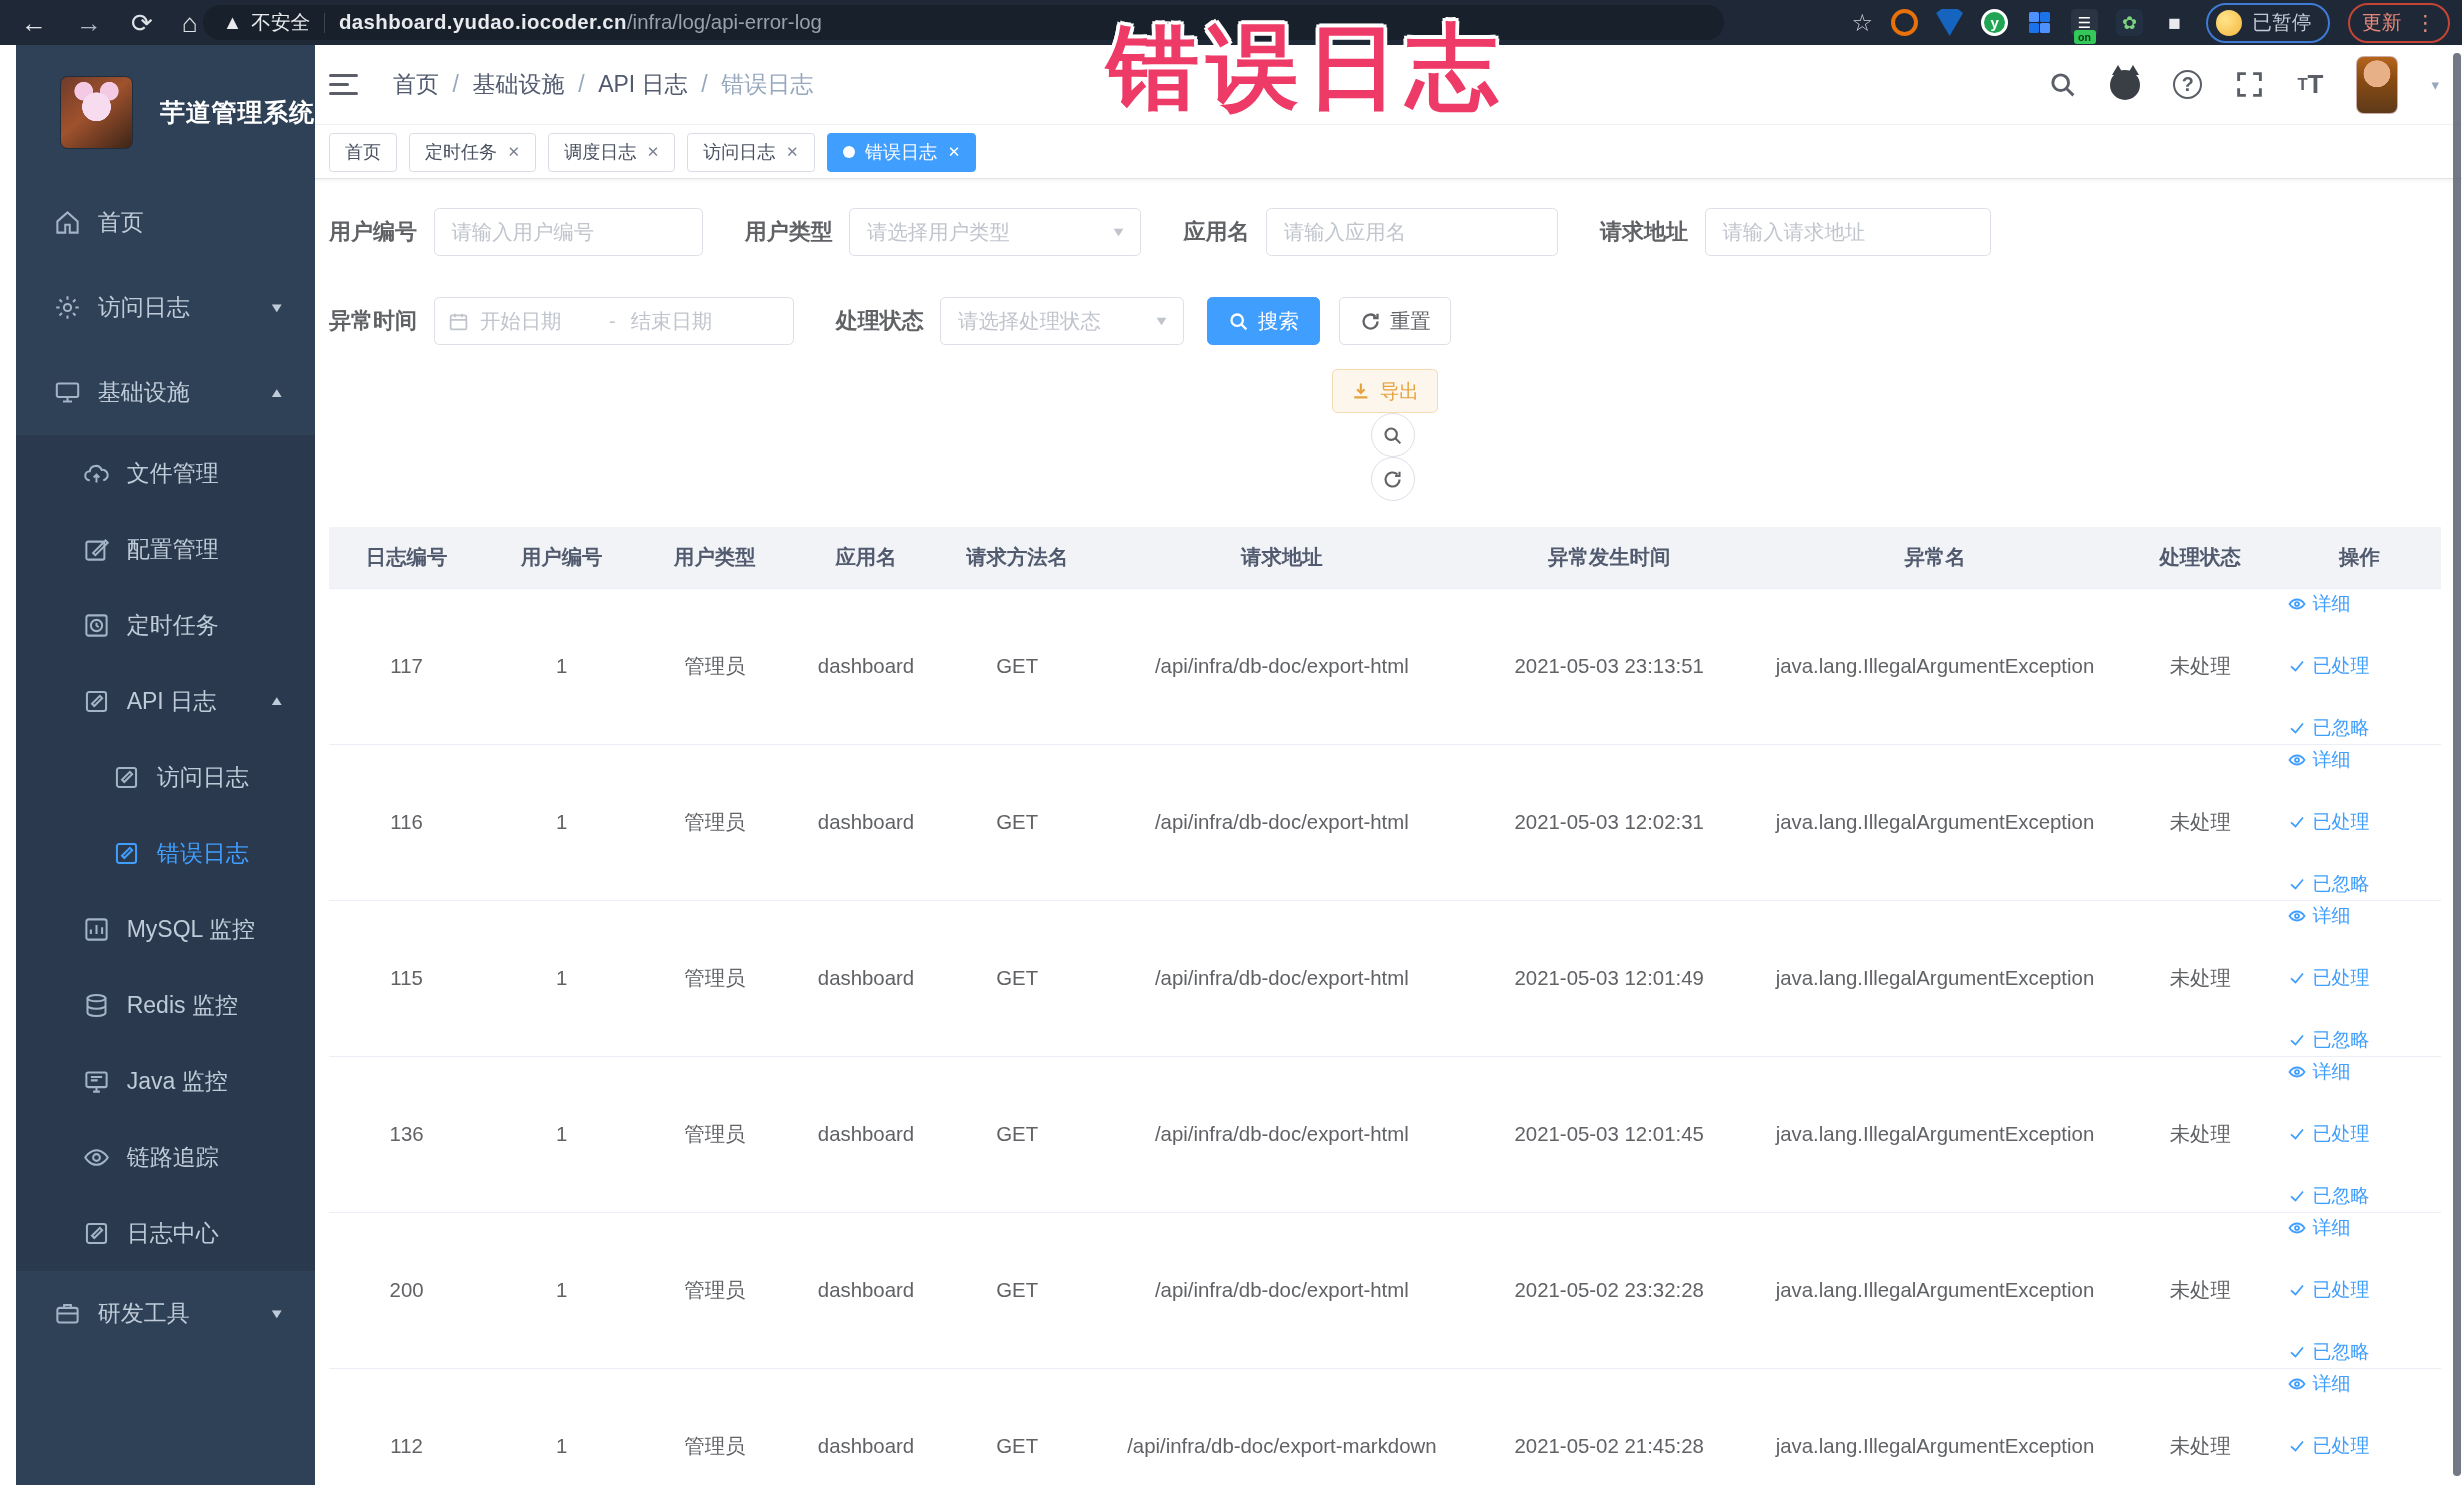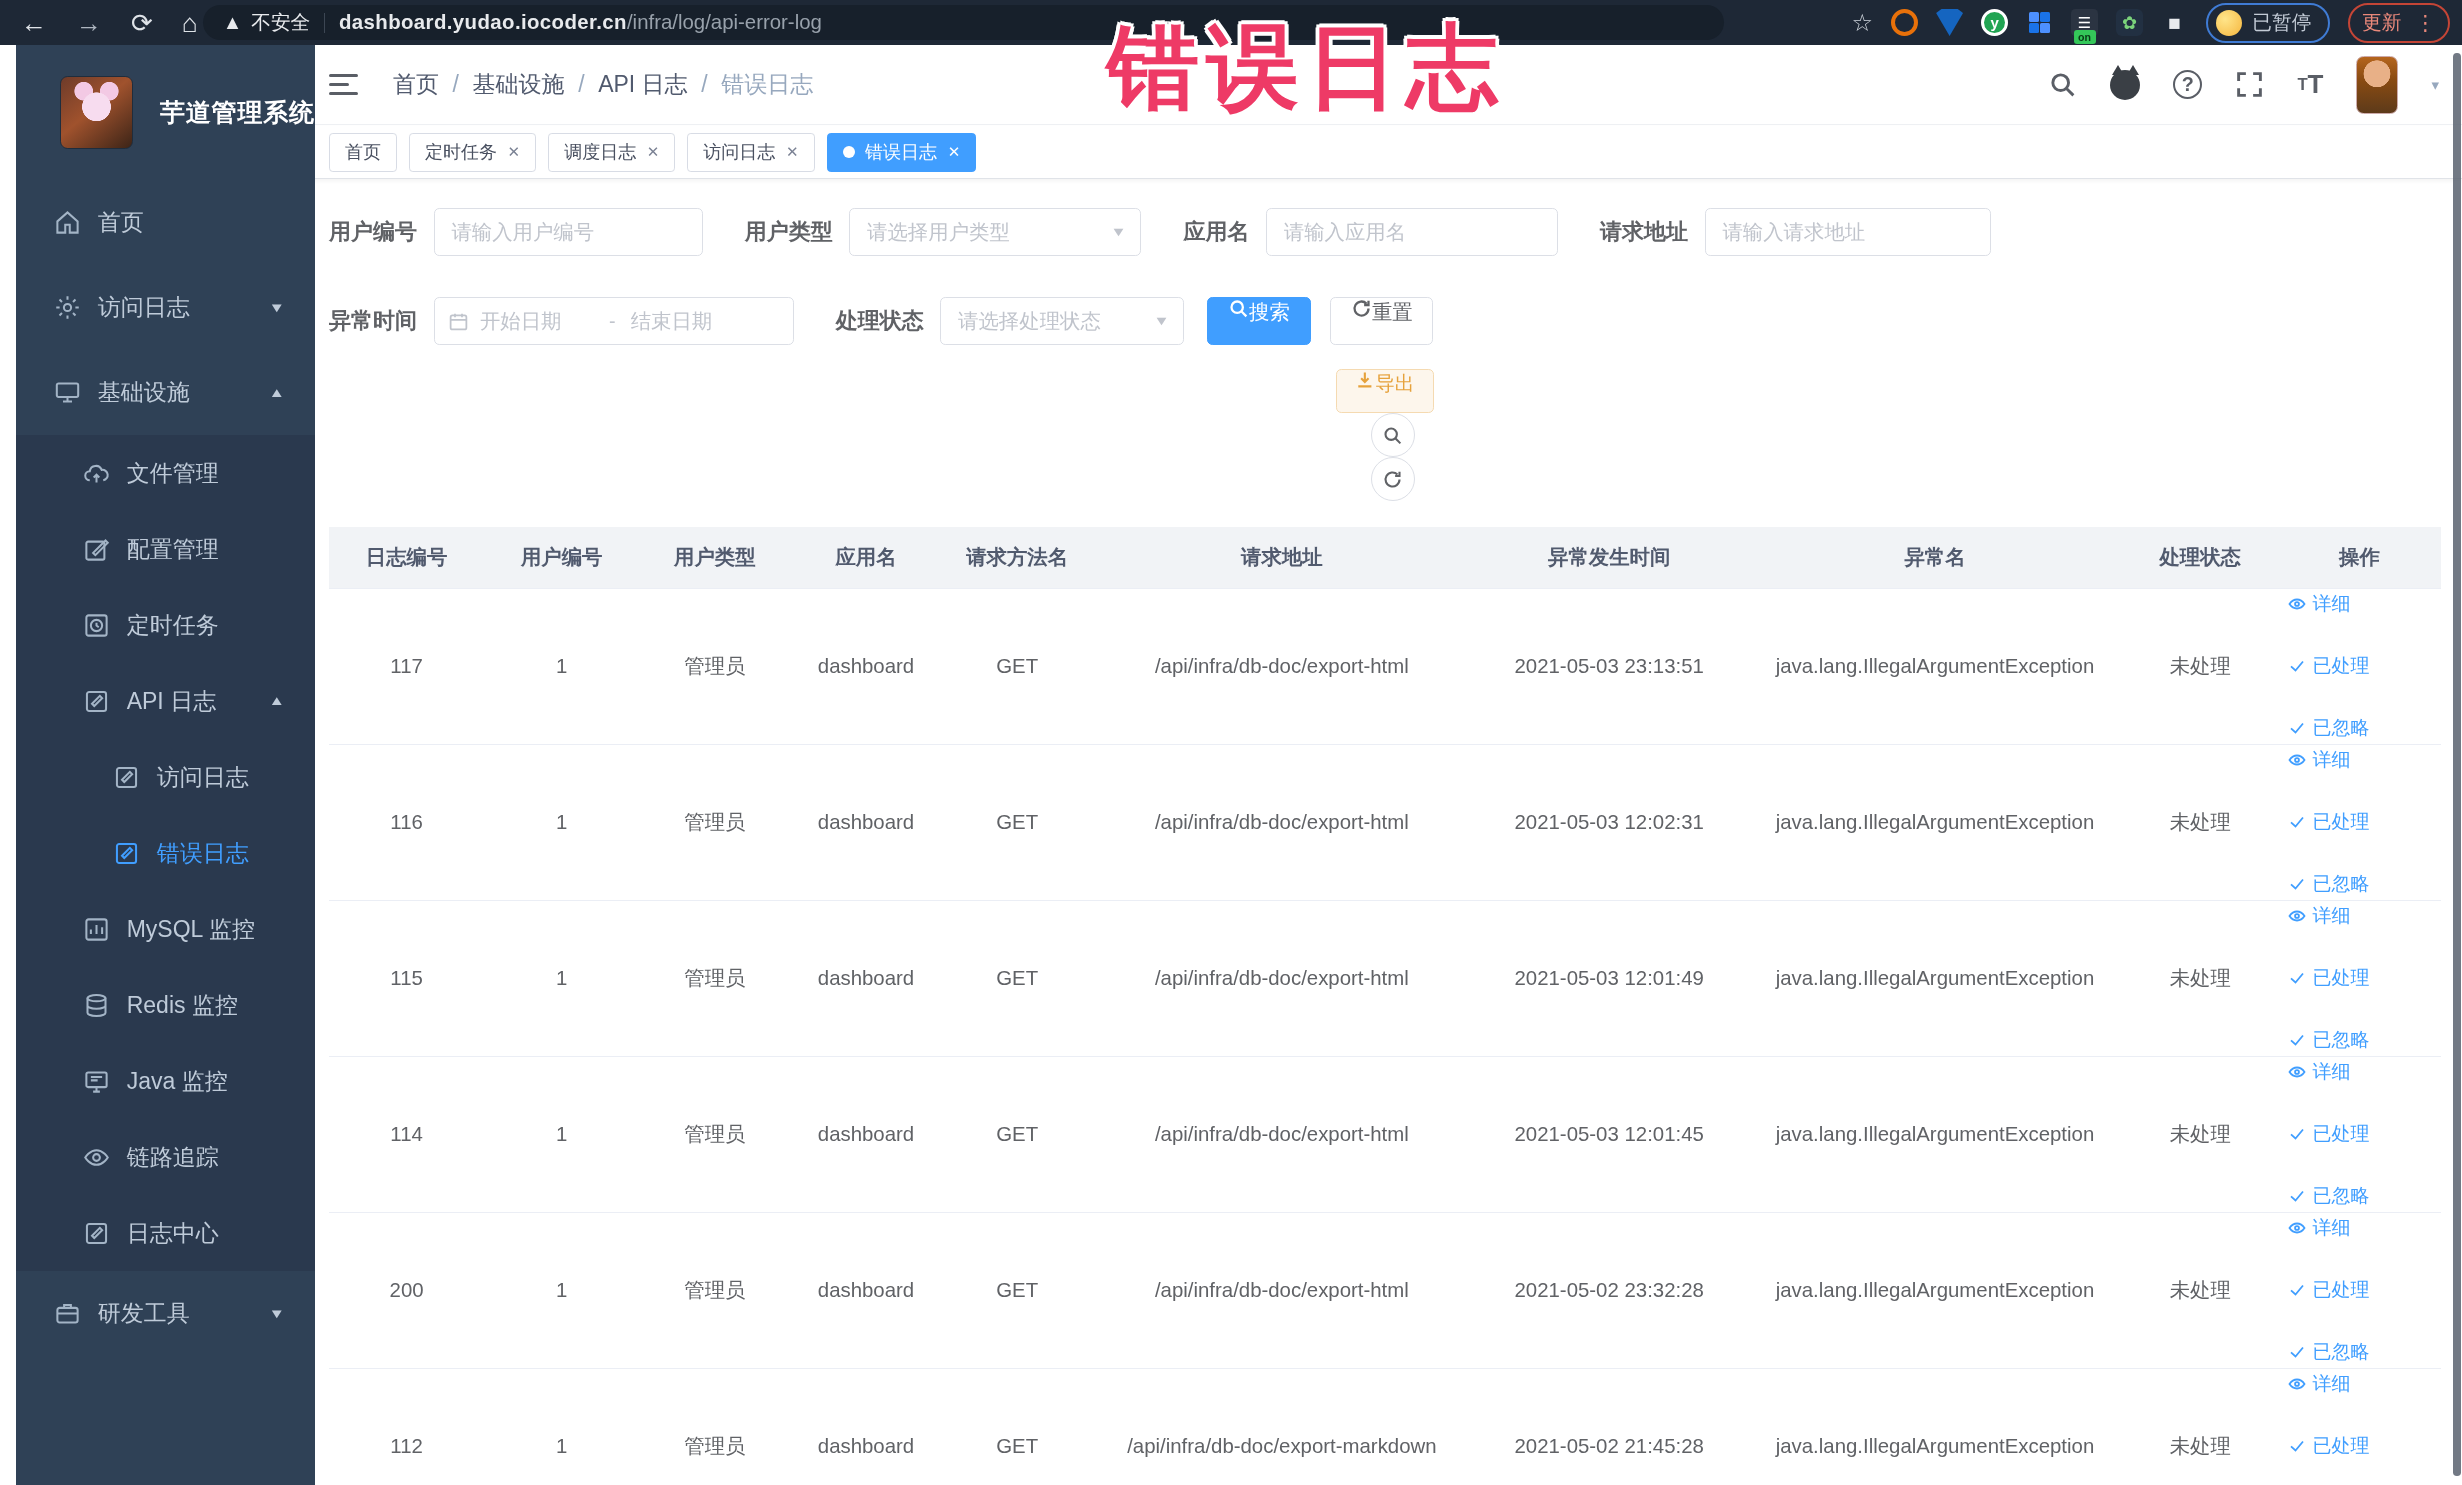--- a/index.html
+++ b/index.html
@@ -95,21 +95,21 @@
   .f-label { font-size:22px; font-weight:bold; color:#606266; margin-right:16.7px; white-space:nowrap; }
   .f-ctl { height:48px; border:0.8px solid #dcdfe6; border-radius:5.3px; background:#fff; display:flex; align-items:center; position:relative; }
   .f-ctl input { border:none; outline:none; width:100%; height:100%; font-size:20.4px; color:#606266; padding:0 16.7px; border-radius:5.3px; background:transparent; font-family:inherit; }
   .f-ctl input::placeholder { color:#c0c4cc; }
   .chev { position:absolute; right:13.6px; color:#c0c4cc; font-size:16.7px; transform:scaleY(.75); pointer-events:none; }
   .gap { width:42px; flex:none; }
   .daterange { width:360px; padding:0 13.6px; gap:10.6px; }
   .daterange .cal { color:#c0c4cc; flex:none; }
   .daterange input { padding:0; width:114px; text-align:left; }
   .daterange .sep { color:#c0c4cc; font-size:19.7px; flex:none; margin:0 4.5px; }
-  .btn { height:48px; border-radius:5.3px; font-size:20.4px; display:inline-flex; justify-content:center; cursor:pointer; border:0.8px solid #dcdfe6; background:#fff; color:#606266; padding:0 19.7px; font-family:inherit; }
+  .btn { height:48px; border-radius:5.3px; font-size:20.4px; display:inline-flex; align-items:center; justify-content:center; gap:9px; cursor:pointer; border:0.8px solid #dcdfe6; background:#fff; color:#606266; padding:0 19.7px; font-family:inherit; }
   .btn.primary { background:#409eff; border-color:#409eff; color:#fff; }
   .btn svg { width:21px; height:21px; fill:none; stroke-width:2.6; }
   .btn.primary svg { stroke:#fff; }
   .btn.plain svg { stroke:#606266; }
   .toolbar-row { margin-top:24px; display:flex; align-items:center;flex-direction:column; }
   .btn.export { background:#fdf6ec; border-color:#f5dab1; color:#e6a23c; height:44px; font-size:19.7px; padding:0 18px; }
   .btn.export svg { stroke:#e6a23c; width:19.7px; height:19.7px; }
   .toolbar-spacer { flex:1; }
   .circle-btn { width:44px; height:44px; border-radius:50%; border:0.8px solid #dcdfe6; background:#fff; display:flex; align-items:center; justify-content:center; cursor:pointer; margin-left:15px; }
   .circle-btn svg { width:21px; height:21px; stroke:#606266; fill:none; stroke-width:2.4; }
@@ -577,21 +577,21 @@
       <span class="act-link">
         <svg viewBox="0 0 24 24">
                   <path d="M4 12.5 10 18 20 6"></path>
                 </svg>
         <span>已忽略</span>
       </span>
     </span>
           </td>
         </tr>
         <tr>
-          <td>114</td>
+          <td>136</td>
           <td>1</td>
           <td>管理员</td>
           <td>dashboard</td>
           <td>GET</td>
           <td class="url-cell">/api/infra/db-doc/export-html</td>
           <td>2021-05-03 12:01:45</td>
           <td class="exc-cell">java.lang.IllegalArgumentException</td>
           <td>未处理</td>
           <td>
             <span class="actions">

